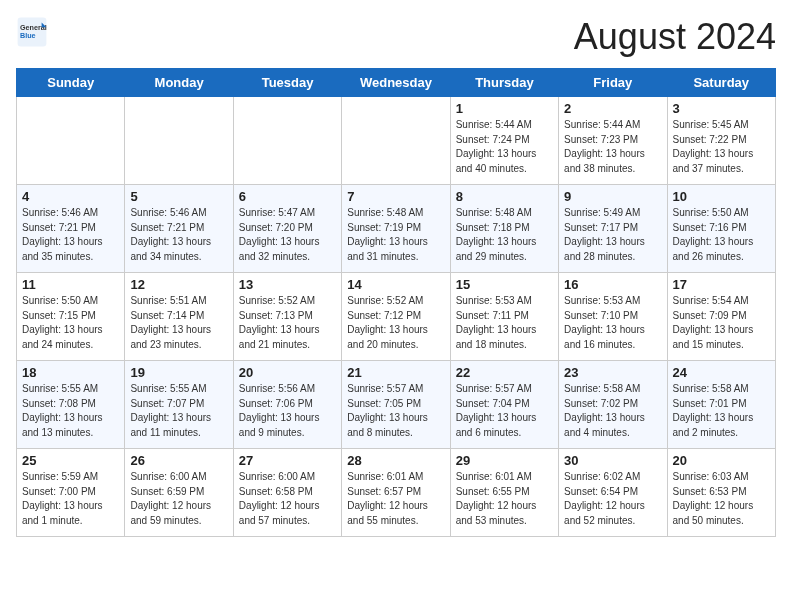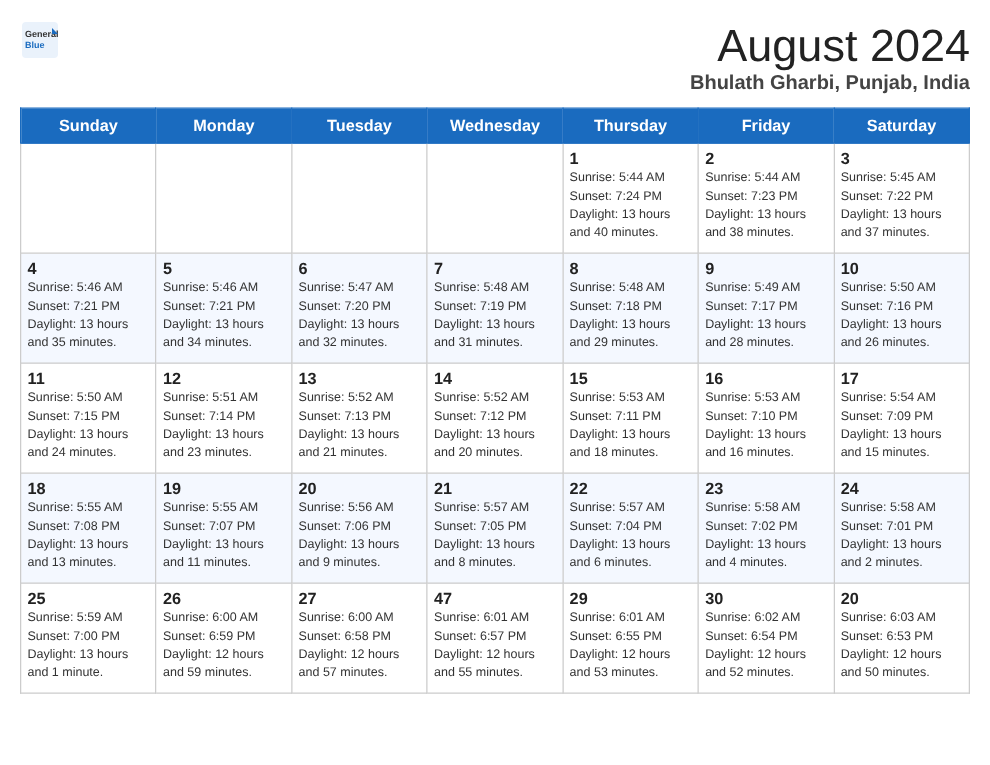--- a/index.html
+++ b/index.html
@@ -88,21 +88,20 @@
   <div class="logo">
     <svg class="logo-icon" viewBox="0 0 40 40" xmlns="http://www.w3.org/2000/svg">
       <rect x="2" y="2" width="36" height="36" rx="4" fill="#eaf2fb"></rect>
       <text x="5" y="17" font-size="9" font-weight="bold" fill="#333" font-family="Arial">General</text>
       <text x="5" y="28" font-size="9" font-weight="bold" fill="#1a6bbf" font-family="Arial">Blue</text>
       <polygon points="32,8 38,14 32,14" fill="#1a6bbf"></polygon>
     </svg>
   </div>
   <div class="title-area">
     <div class="month-title">August 2024</div>
-    <div class="location-title">Bhulath Gharbi, Punjab, India</div>
   </div>
 </div>
 
 <table>
   <thead>
     <tr>
     <th>Sunday</th>
         <th>Monday</th>
         <th>Tuesday</th>
         <th>Wednesday</th>
@@ -308,21 +307,21 @@
 and 59 minutes.</div>
         </td>
         <td>
           <span class="day-num">27</span>
           <div class="cell-info" style="white-space: pre-line;">Sunrise: 6:00 AM
 Sunset: 6:58 PM
 Daylight: 12 hours
 and 57 minutes.</div>
         </td>
         <td>
-          <span class="day-num">47</span>
+          <span class="day-num">28</span>
           <div class="cell-info" style="white-space: pre-line;">Sunrise: 6:01 AM
 Sunset: 6:57 PM
 Daylight: 12 hours
 and 55 minutes.</div>
         </td>
         <td>
           <span class="day-num">29</span>
           <div class="cell-info" style="white-space: pre-line;">Sunrise: 6:01 AM
 Sunset: 6:55 PM
 Daylight: 12 hours

